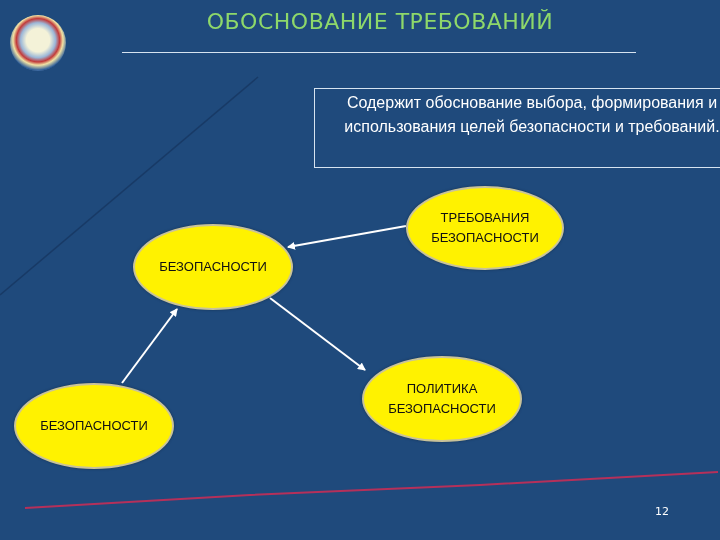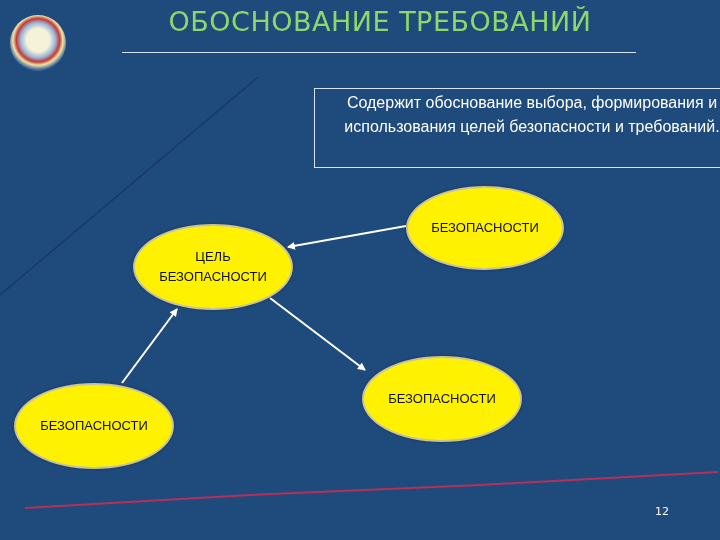--- a/index.html
+++ b/index.html
@@ -1,20 +1,20 @@
 <!DOCTYPE html>
 <html><head>
 <meta charset="utf-8">
 <style>
   html,body{margin:0;padding:0;}
   body{width:720px;height:540px;background:#1f4a7c;position:relative;overflow:hidden;font-family:"DejaVu Sans",sans-serif;}
   .abs{position:absolute;}
   .logo{left:10px;top:15px;width:56px;height:56px;border-radius:50%;
     background:radial-gradient(circle at 50% 45%,#f4f2d8 0%,#f4f2d8 28%,#9bb7d8 42%,#c23a3a 52%,#f0e2a4 60%,#2d5d9a 72%,#cfd8e6 80%,#1f4a7c 100%);}
-  .title{left:120px;top:0;width:520px;height:46px;text-align:center;color:#8ed86a;font-size:27px;line-height:44px;letter-spacing:0.5px;}
+  .title{left:120px;top:0;width:520px;height:46px;text-align:center;color:#8ed86a;font-size:22px;line-height:44px;letter-spacing:0.5px;}
   .title-rule{left:122px;top:52px;width:514px;height:1px;background:#d6e3f0;}
   .desc{left:294px;top:88px;width:436px;height:80px;border:1px solid #d6e3f0;box-sizing:border-box;color:#ffffff;font-family:"Liberation Sans",sans-serif;font-size:16px;line-height:24px;text-align:center;padding-top:2px;margin-left:20px;}
   .oval{background:#fff200;border:2px solid #c9c39a;border-radius:50%;box-sizing:border-box;display:flex;align-items:center;justify-content:center;text-align:center;color:#111;font-family:"Liberation Sans",sans-serif;font-size:13px;line-height:20px;box-shadow:0 0 3px rgba(0,0,0,0.3);}
   svg.lines{position:absolute;left:0;top:0;}
   .pagenum{left:655px;top:505px;width:30px;color:#ffffff;font-size:11px;text-align:left;}
 </style>
 </head>
 <body>
 
 <div class="abs logo"></div>
@@ -31,36 +31,37 @@
   </defs>
   <line x1="258" y1="77" x2="0" y2="295" stroke="#183a66" stroke-width="1.5"></line>
   <line x1="406" y1="226" x2="288" y2="247" stroke="#ffffff" stroke-width="2" marker-end="url(#ah)"></line>
   <line x1="122" y1="383" x2="177" y2="309" stroke="#ffffff" stroke-width="2" marker-end="url(#ah)"></line>
   <line x1="270" y1="298" x2="365" y2="370" stroke="#ffffff" stroke-width="2" marker-end="url(#ah)"></line>
   <polyline points="25,508 250,495 480,485 718,472" fill="none" stroke="#b5305a" stroke-width="2"></polyline>
 </svg>
 
 <div class="abs oval" style="left:406px;top:186px;width:158px;height:84px;">
   <div>
+      <div>ТРЕБОВАНИЯ</div>
       <div>БЕЗОПАСНОСТИ</div>
     </div>
 </div>
 
 <div class="abs oval" style="left:133px;top:224px;width:160px;height:86px;">
   <div>
-      <div>ЦЕЛЬ</div>
       <div>БЕЗОПАСНОСТИ</div>
     </div>
 </div>
 
 <div class="abs oval" style="left:14px;top:383px;width:160px;height:86px;">
   <div>
       <div>БЕЗОПАСНОСТИ</div>
     </div>
 </div>
 
 <div class="abs oval" style="left:362px;top:356px;width:160px;height:86px;">
   <div>
+      <div>ПОЛИТИКА</div>
       <div>БЕЗОПАСНОСТИ</div>
     </div>
 </div>
 
 <div class="abs pagenum">12</div>
 
 </body></html>

